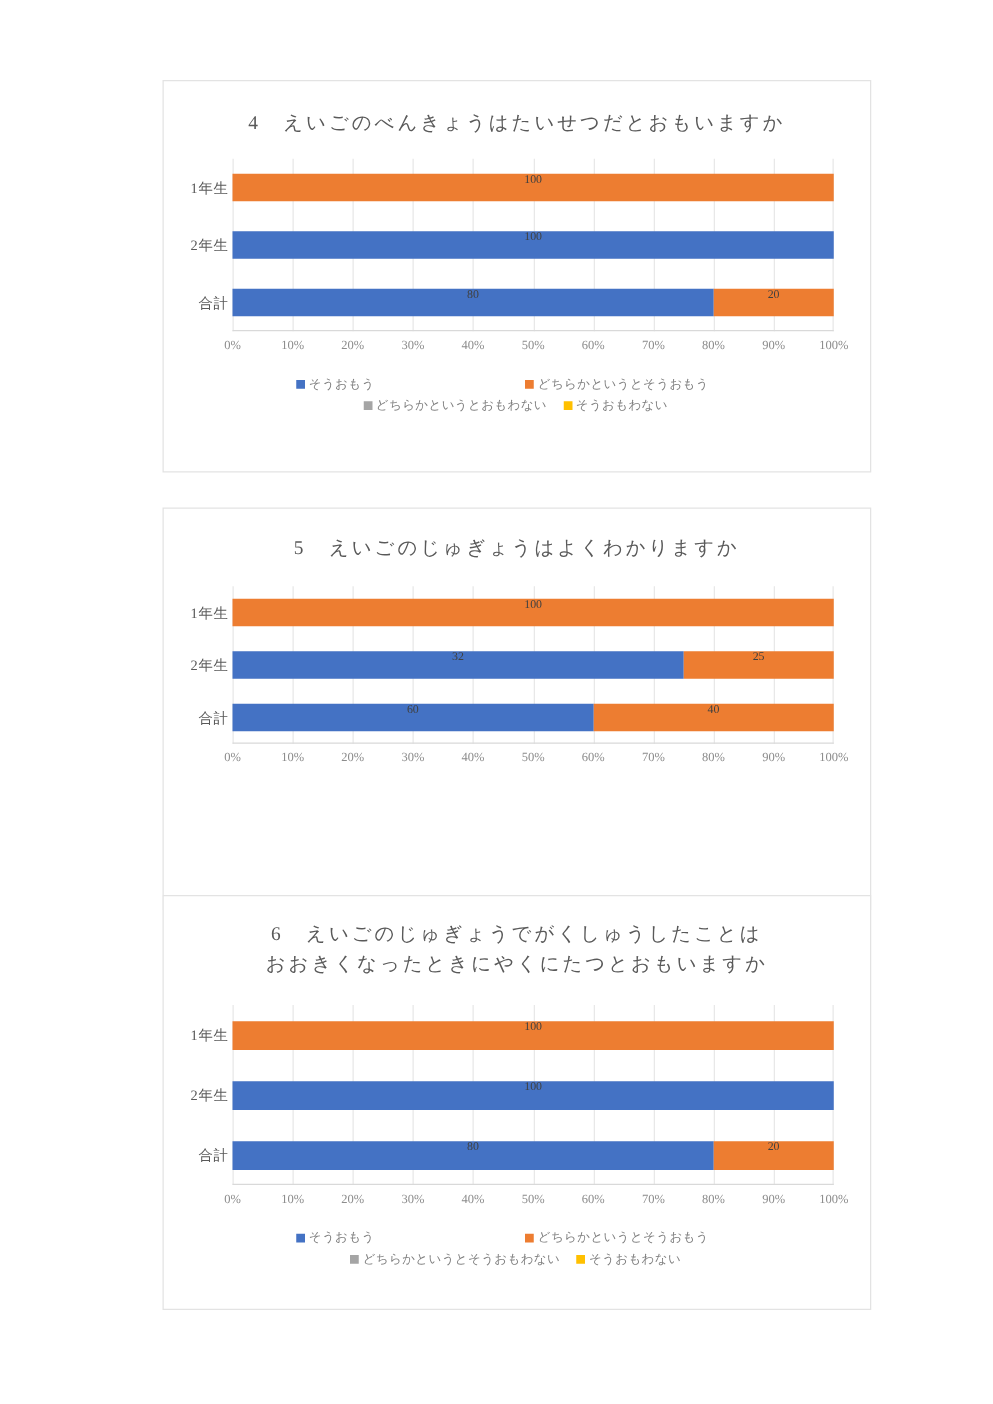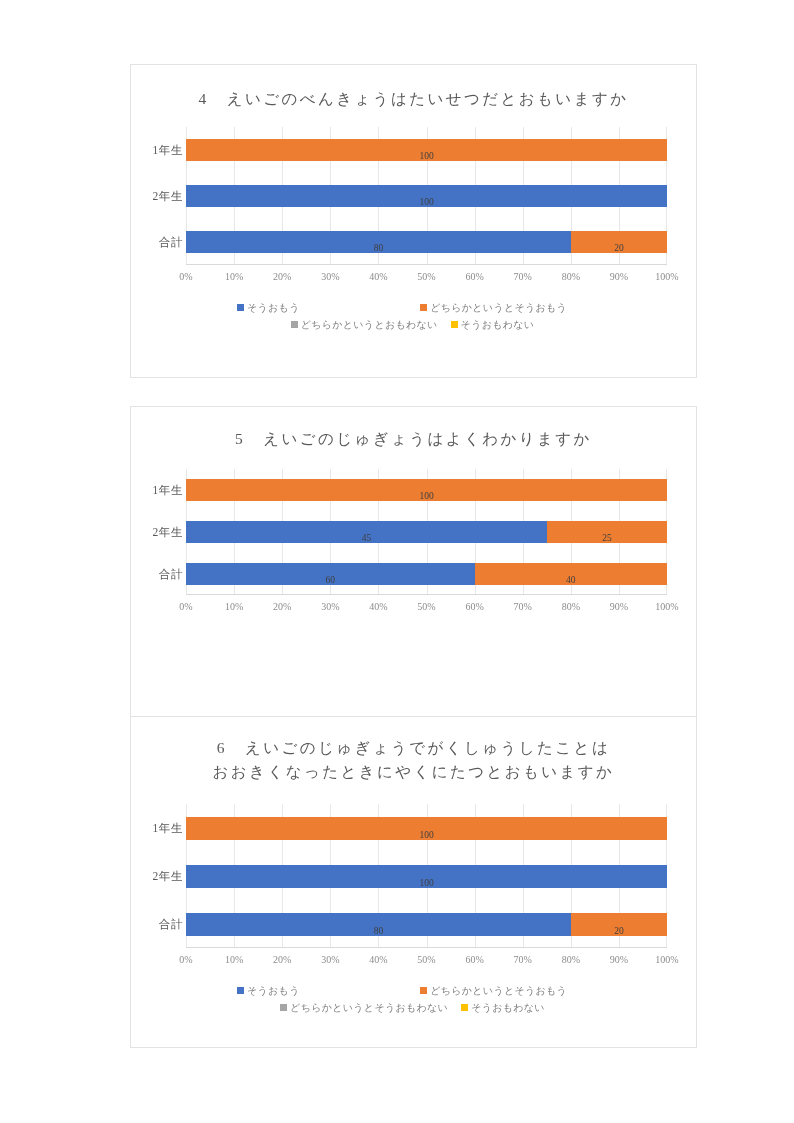--- a/index.html
+++ b/index.html
@@ -95,21 +95,21 @@
     width: 100%;
     height: 22px;
     display: flex;
   }
   #card-2 .bar-track { height: 23px; }
 
   .seg {
     position: relative;
     height: 100%;
     display: flex;
-    align-items: flex-end;
+    align-items: flex-start;
     justify-content: center;
     font-size: 9.5px;
     color: #404040;
     overflow: visible;
   }
   .seg-zero {
     width: 0 !important;
     overflow: visible;
   }
   .seg-zero .seg-val {
@@ -307,21 +307,21 @@
               <div class="bar-track">
                 <div class="seg" title="どちらかというとわかる" style="width: 100%; background: rgb(237, 125, 49);">
                   <span class="seg-val">100</span>
                 </div>
               </div>
             </div>
             <div class="cat-row">
               <div class="cat-label">2年生</div>
               <div class="bar-track">
                 <div class="seg" title="よくわかる" style="width: 75%; background: rgb(68, 114, 196);">
-                  <span class="seg-val">45</span>
+                  <span class="seg-val">32</span>
                 </div>
                 <div class="seg" title="どちらかというとわかる" style="width: 25%; background: rgb(237, 125, 49);">
                   <span class="seg-val">25</span>
                 </div>
               </div>
             </div>
             <div class="cat-row">
               <div class="cat-label">合計</div>
               <div class="bar-track">
                 <div class="seg" title="よくわかる" style="width: 60%; background: rgb(68, 114, 196);">

